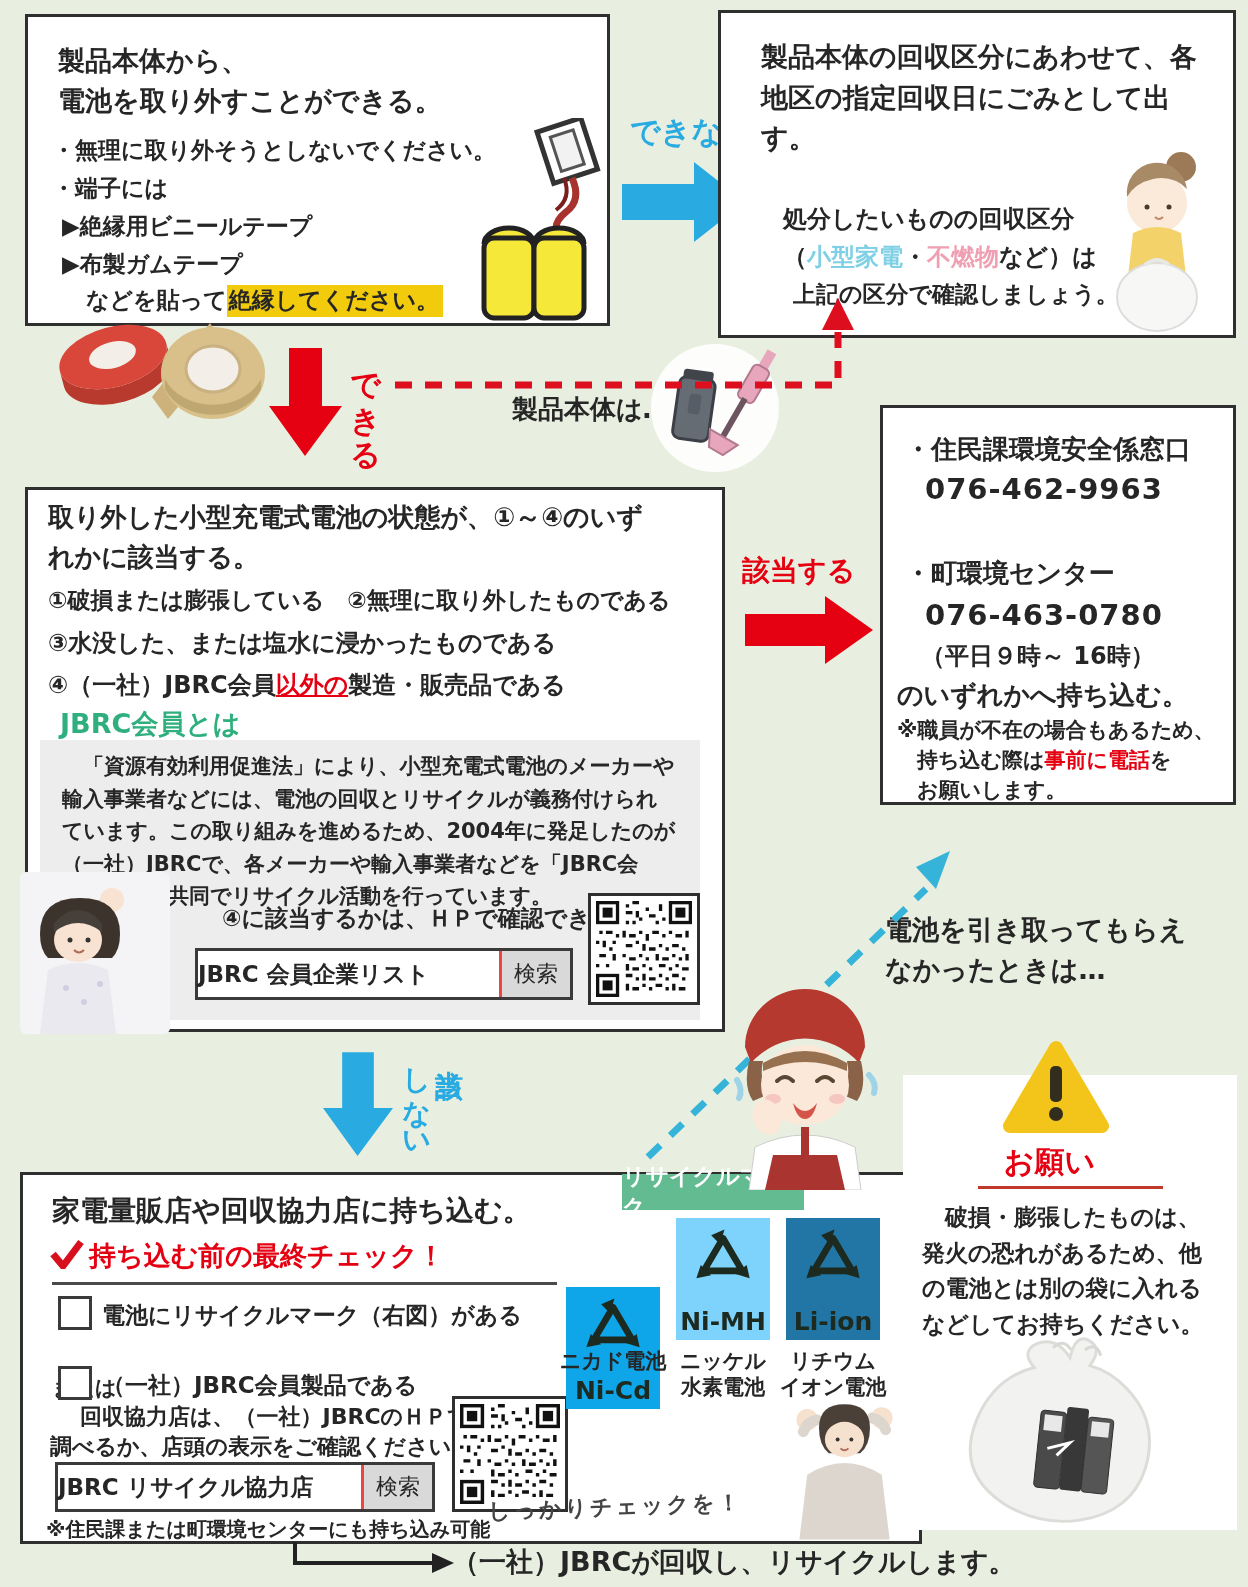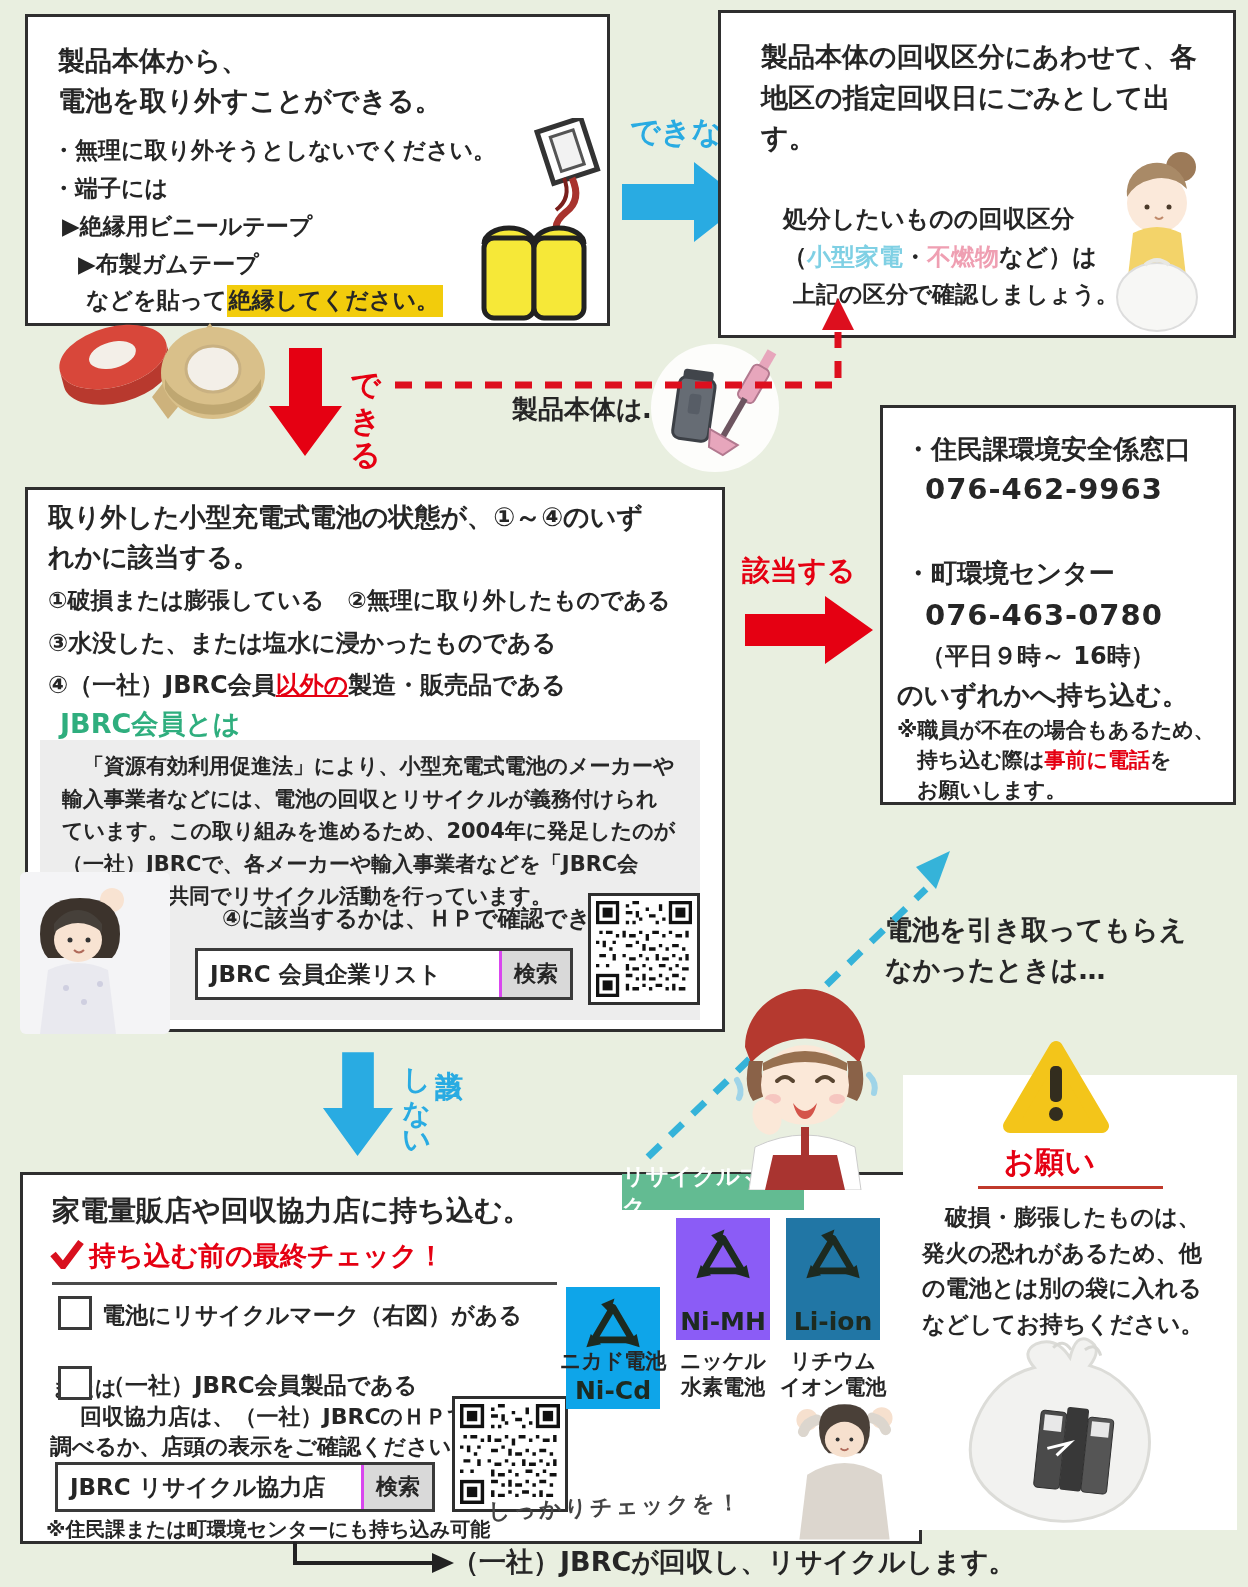--- a/index.html
+++ b/index.html
@@ -9,23 +9,23 @@
   .box{position:absolute;background:#fff;border:3px solid #2f2f2f;box-sizing:border-box;}
   .b{font-weight:bold;}
   .nw{white-space:nowrap;}
   .red{color:#e50012;}
   .blue{color:#29abe2;}
   .green{color:#2fae7e;}
   .vtext{writing-mode:vertical-rl;text-orientation:upright;white-space:pre-line;font-weight:bold;line-height:1.15;}
   .hl{background:#f2cc0c;padding:2px 4px 4px 2px;}
   .panel{position:absolute;background:#ededed;}
   .searchwrap{position:absolute;display:flex;background:#fff;border:3px solid #3a3a3a;box-sizing:border-box;}
-  .searchval{flex:1;display:flex;align-items:center;padding-left:12px;font-weight:bold;background:#fff;}
+  .searchval{flex:1;display:flex;align-items:center;font-weight:bold;background:#fff;}
   .searchbtn{width:68px;display:flex;align-items:center;justify-content:center;background:#d9d9d9;
-             border-left:3px solid #d946ef;font-weight:bold;}
+             border-left:3px solid #ef4444;font-weight:normal;}
   .qrbox{position:absolute;background:#fff;border:3px solid #2f2f2f;padding:5px;box-sizing:border-box;}
   .cb{position:absolute;width:34px;height:34px;background:#fff;border:3px solid #3a3a3a;box-sizing:border-box;}
   .marktile{position:absolute;width:94px;height:122px;display:flex;flex-direction:column;align-items:center;
             justify-content:flex-end;box-sizing:border-box;padding-bottom:4px;}
   .markcode{font-weight:bold;font-size:25px;color:#1d2a20;}
   .markname{position:absolute;text-align:center;font-weight:bold;font-size:21px;line-height:1.25;width:110px;}
   .rule{position:absolute;background:#4a4a4a;height:3px;}
 </style>
 </head>
 <body>
@@ -61,21 +61,21 @@
       </symbol>
     </defs>
   </svg>
 
   <div class="box" style="left:25px;top:14px;width:585px;height:312px;">
     <div class="abs b nw" style="left:30px;top:26px;font-size:27px;">製品本体から、</div>
     <div class="abs b nw" style="left:30px;top:66px;font-size:27px;">電池を取り外すことができる。</div>
     <div class="abs b nw" style="left:24px;top:118px;font-size:23px;">・無理に取り外そうとしないでください。</div>
     <div class="abs b nw" style="left:24px;top:156px;font-size:23px;">・端子には</div>
     <div class="abs b nw" style="left:34px;top:194px;font-size:23px;">▶絶縁用ビニールテープ</div>
-    <div class="abs b nw" style="left:50px;top:232px;font-size:23px;">▶布製ガムテープ</div>
+    <div class="abs b nw" style="left:34px;top:232px;font-size:23px;">▶布製ガムテープ</div>
     <div class="abs b nw" style="left:58px;top:268px;font-size:23px;"><span>などを貼って</span><span class="hl">絶縁してください。</span></div>
   </div>
 
   <svg class="abs" style="left:468px;top:118px;z-index:4;" width="140" height="205" viewBox="0 0 140 205">
     <g transform="rotate(-18 98 32)">
       <rect x="76" y="6" width="46" height="54" fill="#fff" stroke="#333" stroke-width="5"></rect>
       <rect x="87" y="15" width="24" height="36" fill="#f2f2f2" stroke="#555" stroke-width="3"></rect>
     </g>
     <path d="M104 60 q10 22 -6 34 q-10 8 -10 16" fill="none" stroke="#a8332e" stroke-width="7"></path>
     <path d="M96 60 q8 20 -8 32" fill="none" stroke="#7a1f1c" stroke-width="4"></path>
@@ -262,21 +262,21 @@
   </div>
   <div class="abs b nw" style="left:46px;top:1516px;font-size:20px;">※住民課または町環境センターにも持ち込み可能</div>
 
   <div class="abs b" style="left:622px;top:1174px;width:182px;height:36px;background:#63bb92;color:#fff;font-size:23px;display:flex;align-items:center;justify-content:center;z-index:3;">リサイクルマーク</div>
   <div class="marktile" style="left: 566px; top: 1287px; background-color: #0ea5e9;">
     <svg width="74" height="74" viewBox="0 0 100 100" style="position:absolute;top:4px;left:10px;">
         <use href="#recy"></use>
       </svg>
     <div class="markcode">Ni-Cd</div>
   </div>
-  <div class="marktile" style="left: 676px; top: 1218px; background-color: #8b5cf6;">
+  <div class="marktile" style="left: 676px; top: 1218px; background-color: #7dd3fc;">
     <svg width="74" height="74" viewBox="0 0 100 100" style="position:absolute;top:4px;left:10px;">
         <use href="#recy"></use>
       </svg>
     <div class="markcode">Ni-MH</div>
   </div>
   <div class="marktile" style="left: 786px; top: 1218px; background-color: rgb(33, 118, 165);">
     <svg width="74" height="74" viewBox="0 0 100 100" style="position:absolute;top:4px;left:10px;">
         <use href="#recy"></use>
       </svg>
     <div class="markcode">Li-ion</div>

